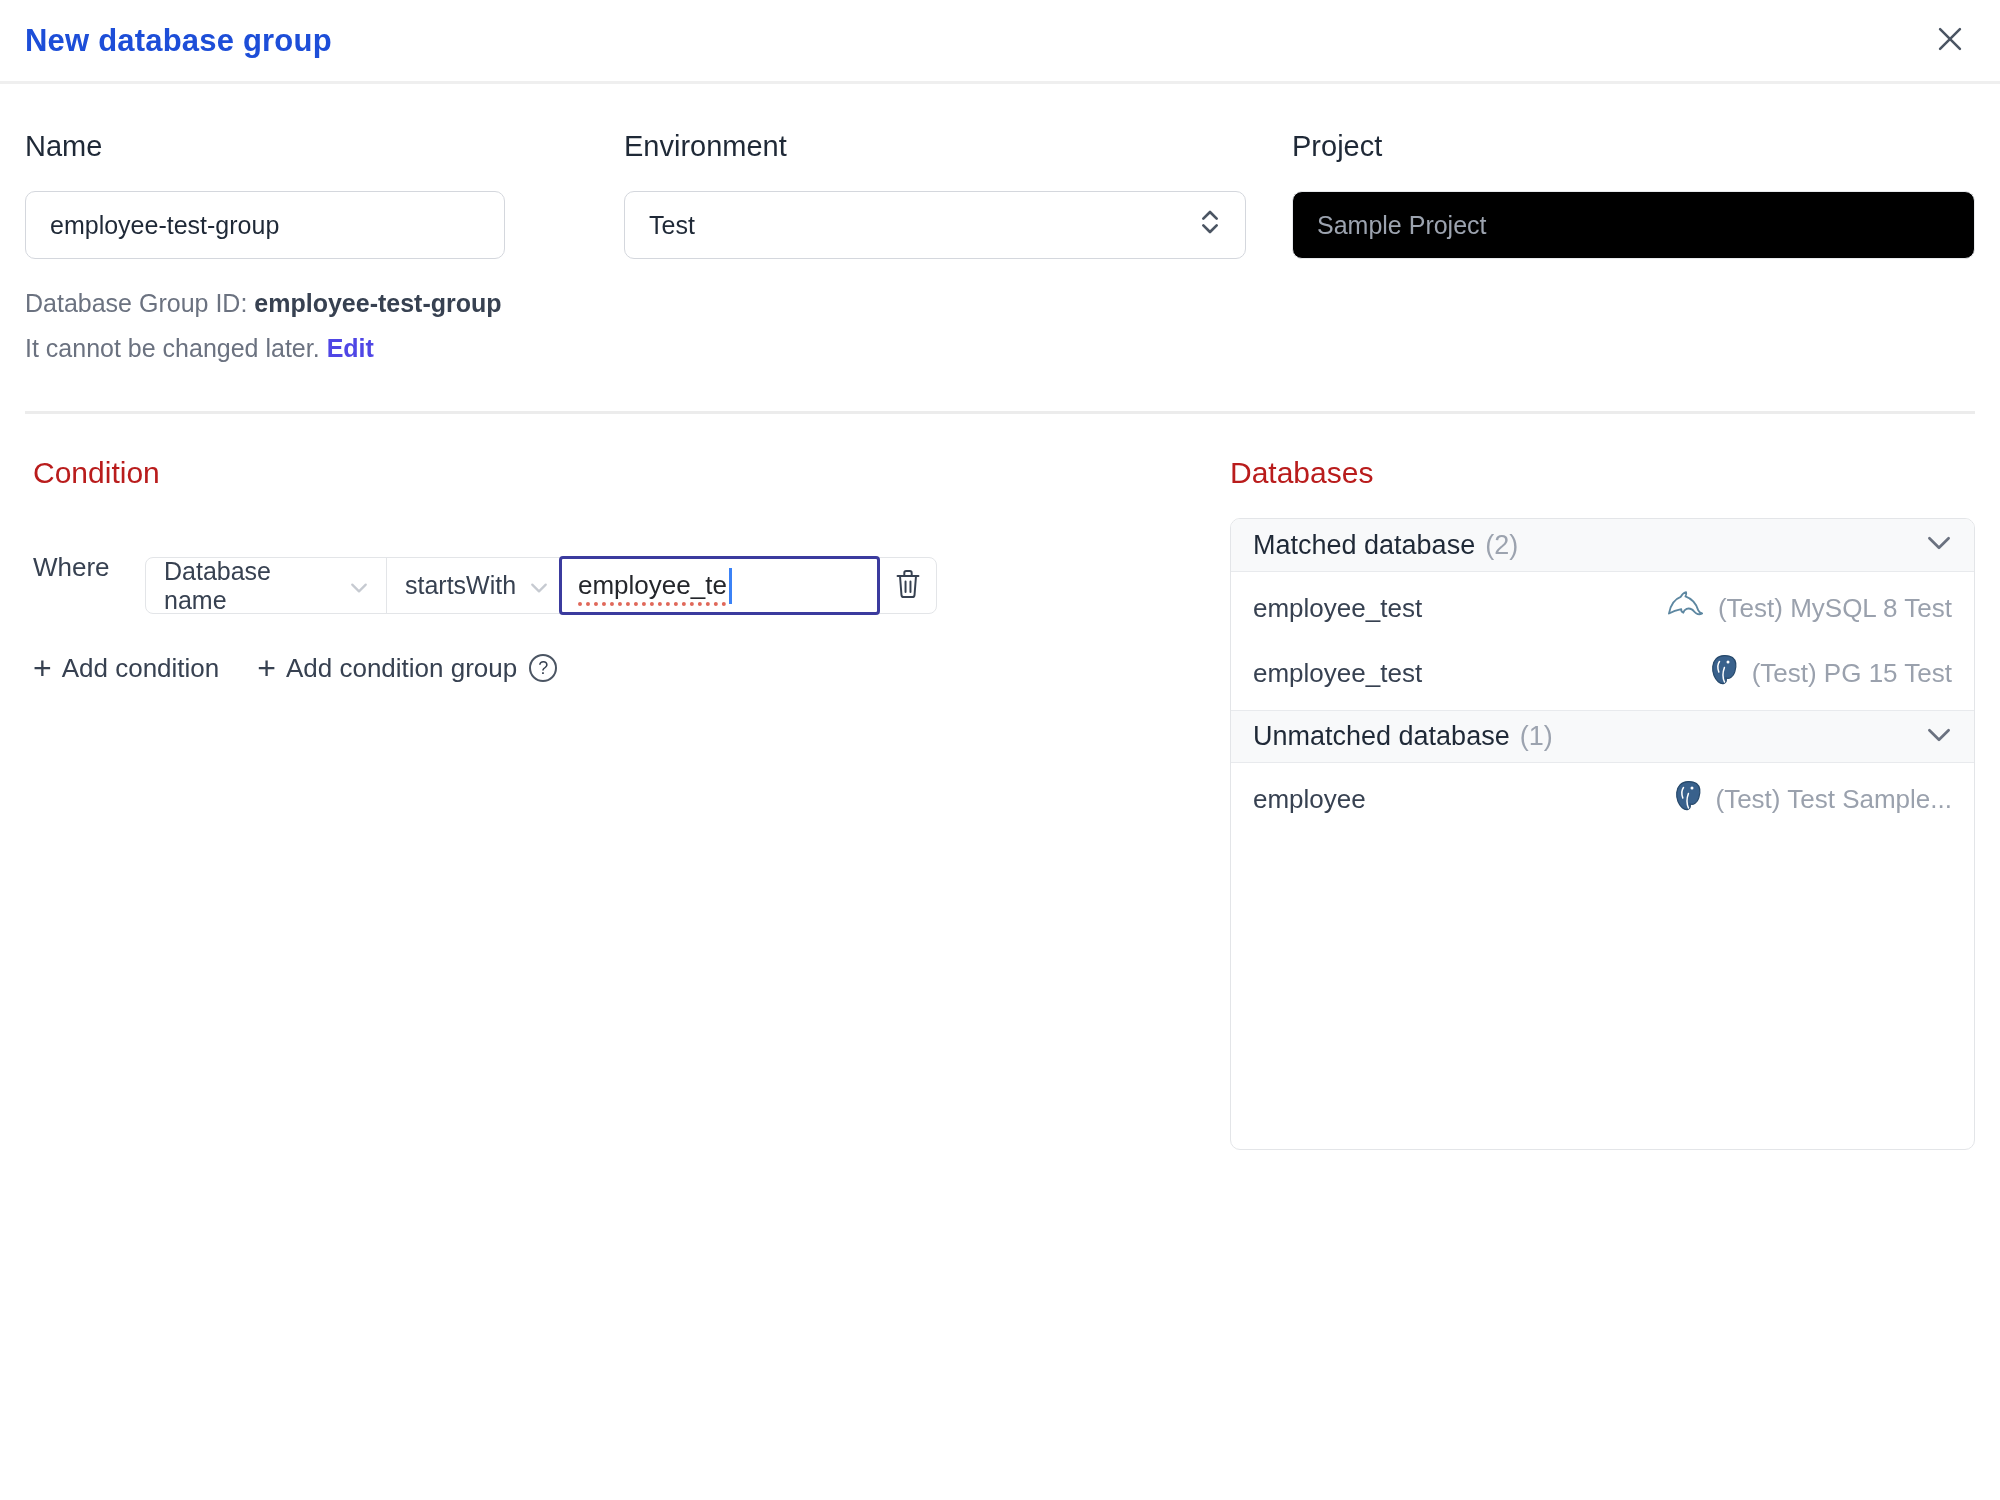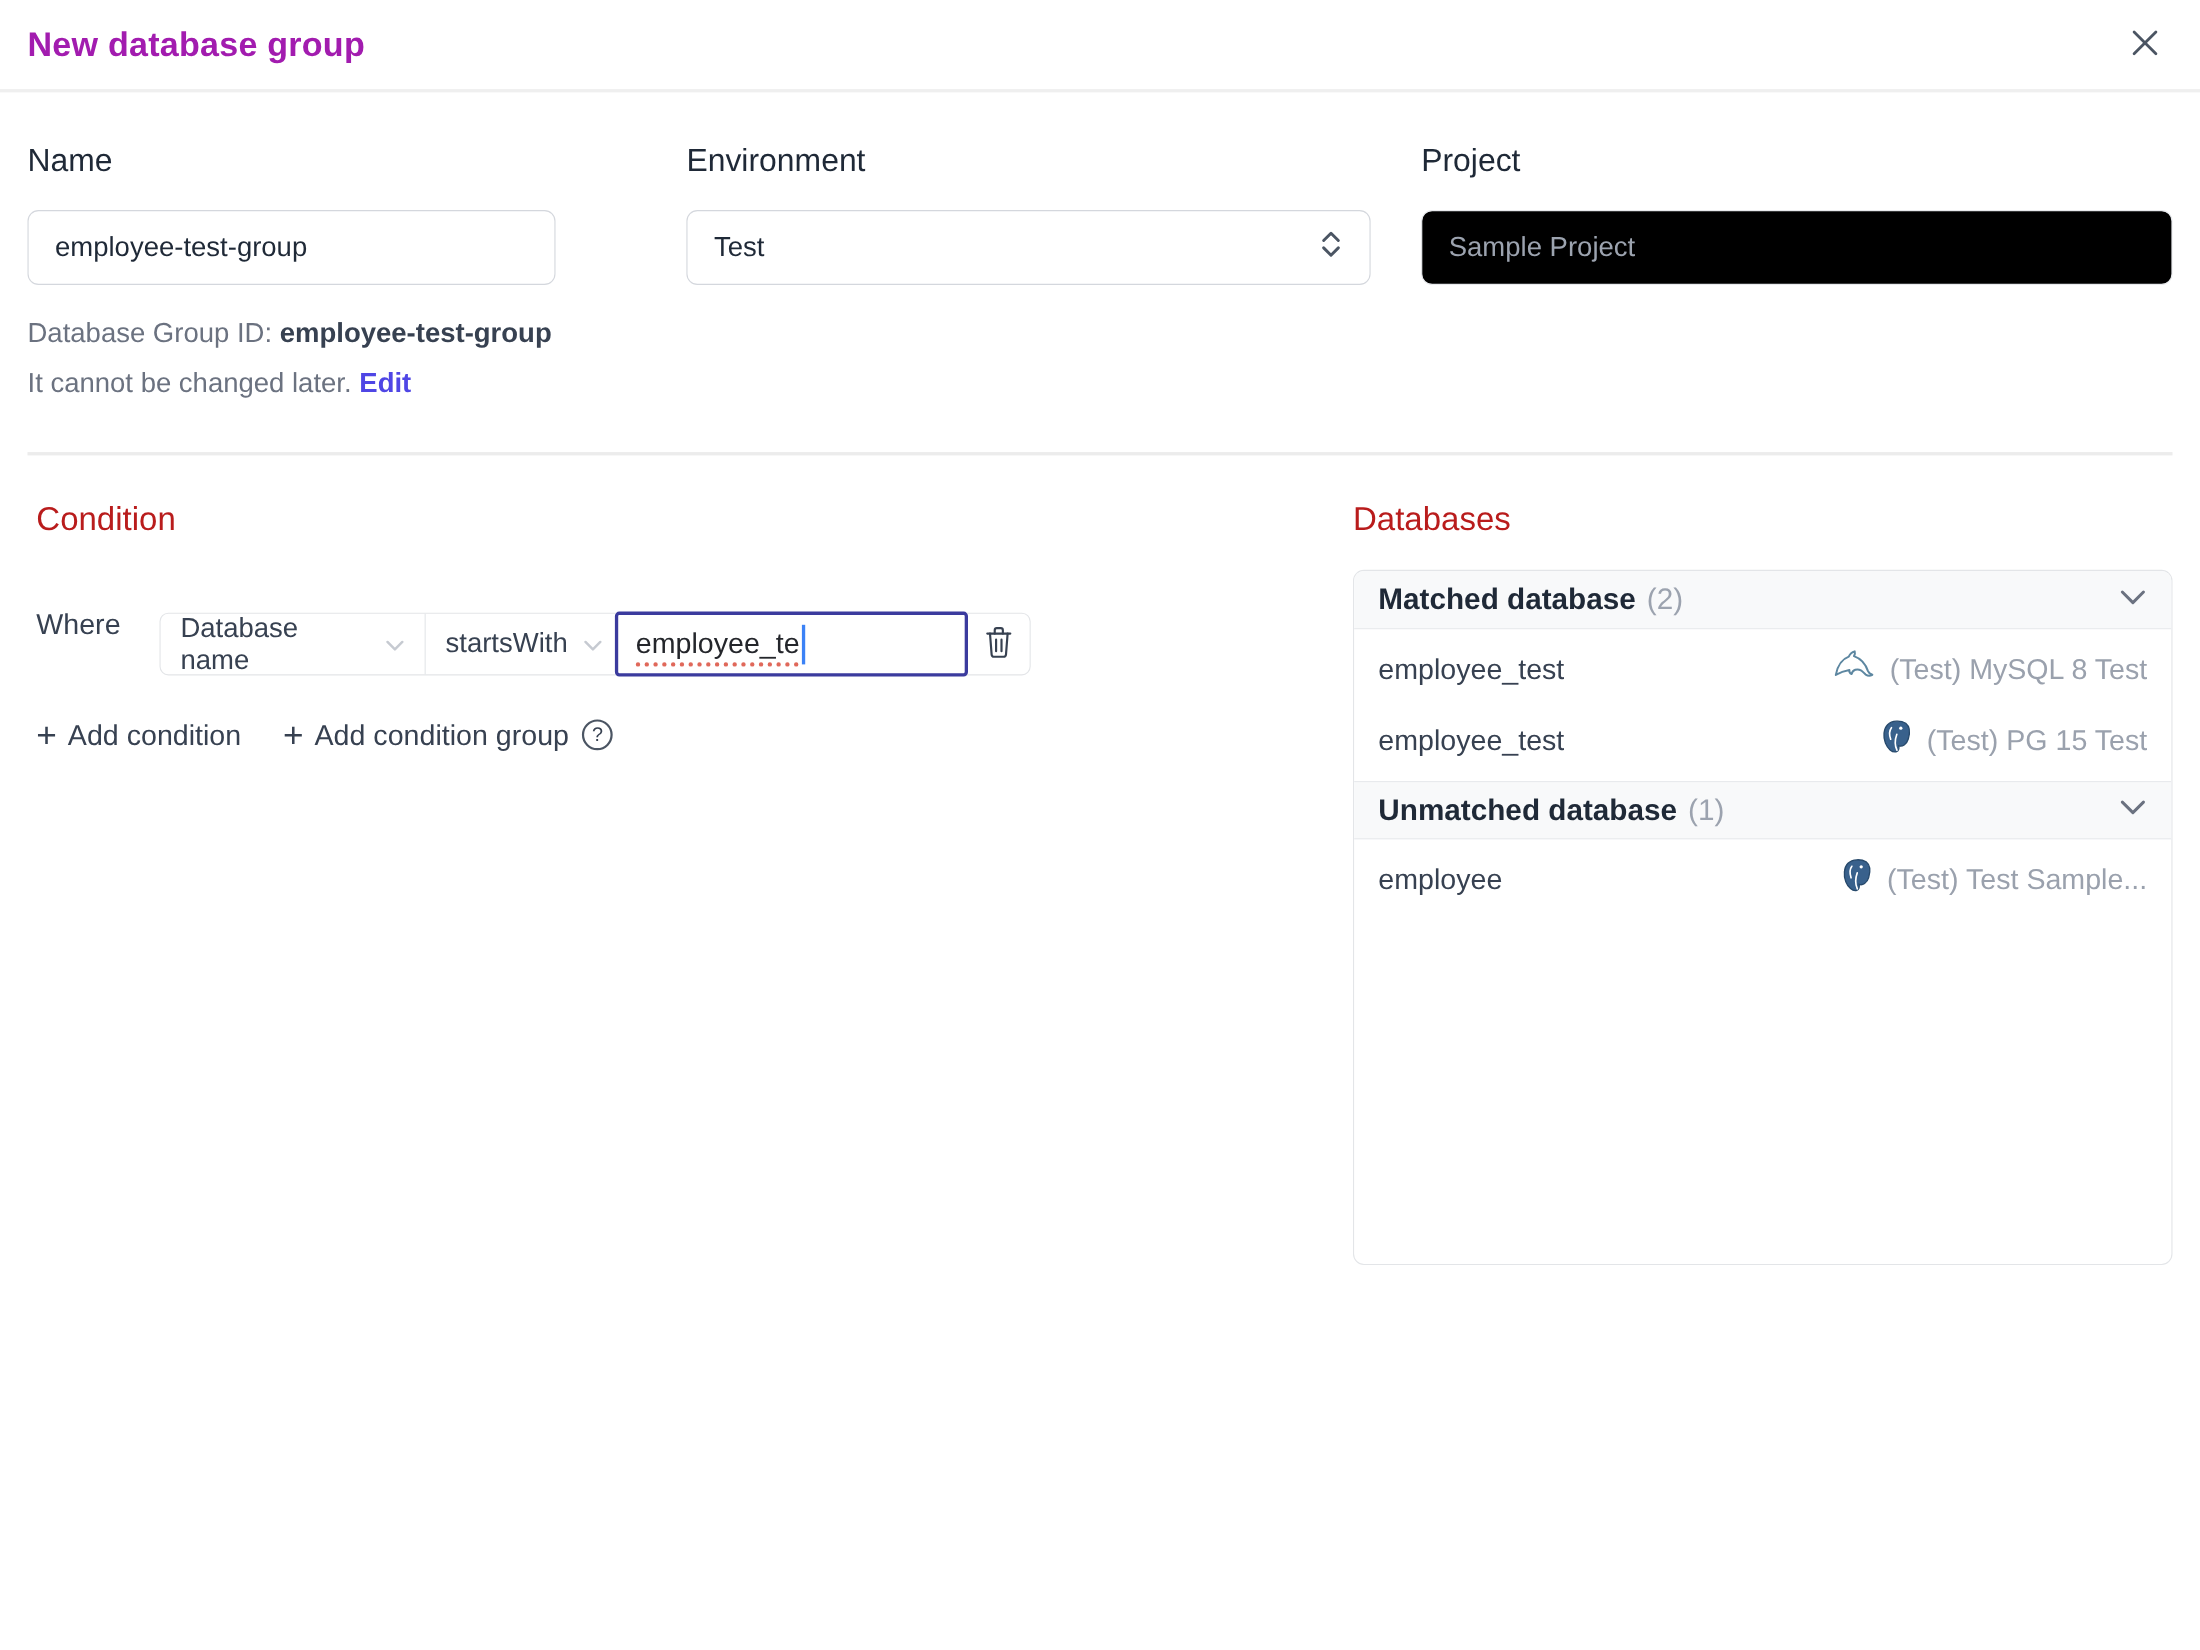--- a/index.html
+++ b/index.html
@@ -3,21 +3,21 @@
 <meta charset="utf-8">
 <style>
   * { box-sizing: border-box; margin: 0; padding: 0; }
   html, body { width: 2000px; height: 1500px; background: #ffffff;
     font-family: "Liberation Sans", "DejaVu Sans", sans-serif; color: #1f2937; }
 
   
   .dlg-header { height: 84px; padding: 0 28px 0 25px; display: flex;
     align-items: center; justify-content: space-between;
     border-bottom: 3px solid #efefef; }
-  .dlg-title { font-size: 31px; font-weight: 700; color: #a21caf; letter-spacing: .2px; }
+  .dlg-title { font-size: 31px; font-weight: 700; color: #1d4ed8; letter-spacing: .2px; }
   .close-btn { background: none; border: none; cursor: pointer; width: 44px; height: 44px;
     display: flex; align-items: center; justify-content: center; }
 
   
   .form-row { display: flex; padding: 46px 25px 0 25px; }
   .col-name { width: 480px; margin-right: 119px; }
   .col-env  { width: 622px; margin-right: 46px; }
   .col-project { flex: 1; }
   .field-label { font-size: 29px; font-weight: 500; color: #1f2937; margin-bottom: 28px; }
   .text-input, .select-box, .disabled-input {
@@ -67,21 +67,21 @@
     border-radius: 50%; display: flex; align-items: center; justify-content: center;
     font-size: 18px; color: #374151; cursor: pointer; }
 
   
   .db-panel { margin-top: 28px; height: 632px; border: 1.5px solid #e3e5e8;
     border-radius: 10px; overflow: hidden; background: #fff; }
   .sec-header { height: 53px; background: #f8f9fa; padding: 0 22px; display: flex;
     align-items: center; justify-content: space-between; cursor: pointer;
     border-bottom: 1.5px solid #e8eaed; }
   .sec-header.bordered-top { border-top: 1.5px solid #e8eaed; }
-  .sec-title { font-size: 27px; font-weight: 700; color: #1f2937; text-align: center; }
+  .sec-title { font-size: 27px; font-weight: 400; color: #1f2937; text-align: center; }
   .sec-count { font-size: 27px; color: #9ca3af; font-weight: 400; margin-left: 10px; }
   .db-row { height: 65px; padding: 0 22px; display: flex; align-items: center;
     justify-content: space-between; }
   .db-name { font-size: 26px; color: #374151; }
   .db-instance { display: flex; align-items: center; gap: 12px; font-size: 26px; color: #9aa1ad; }
   .rows-block { padding: 4px 0; }
 </style>
 </head>
 <body>
 

